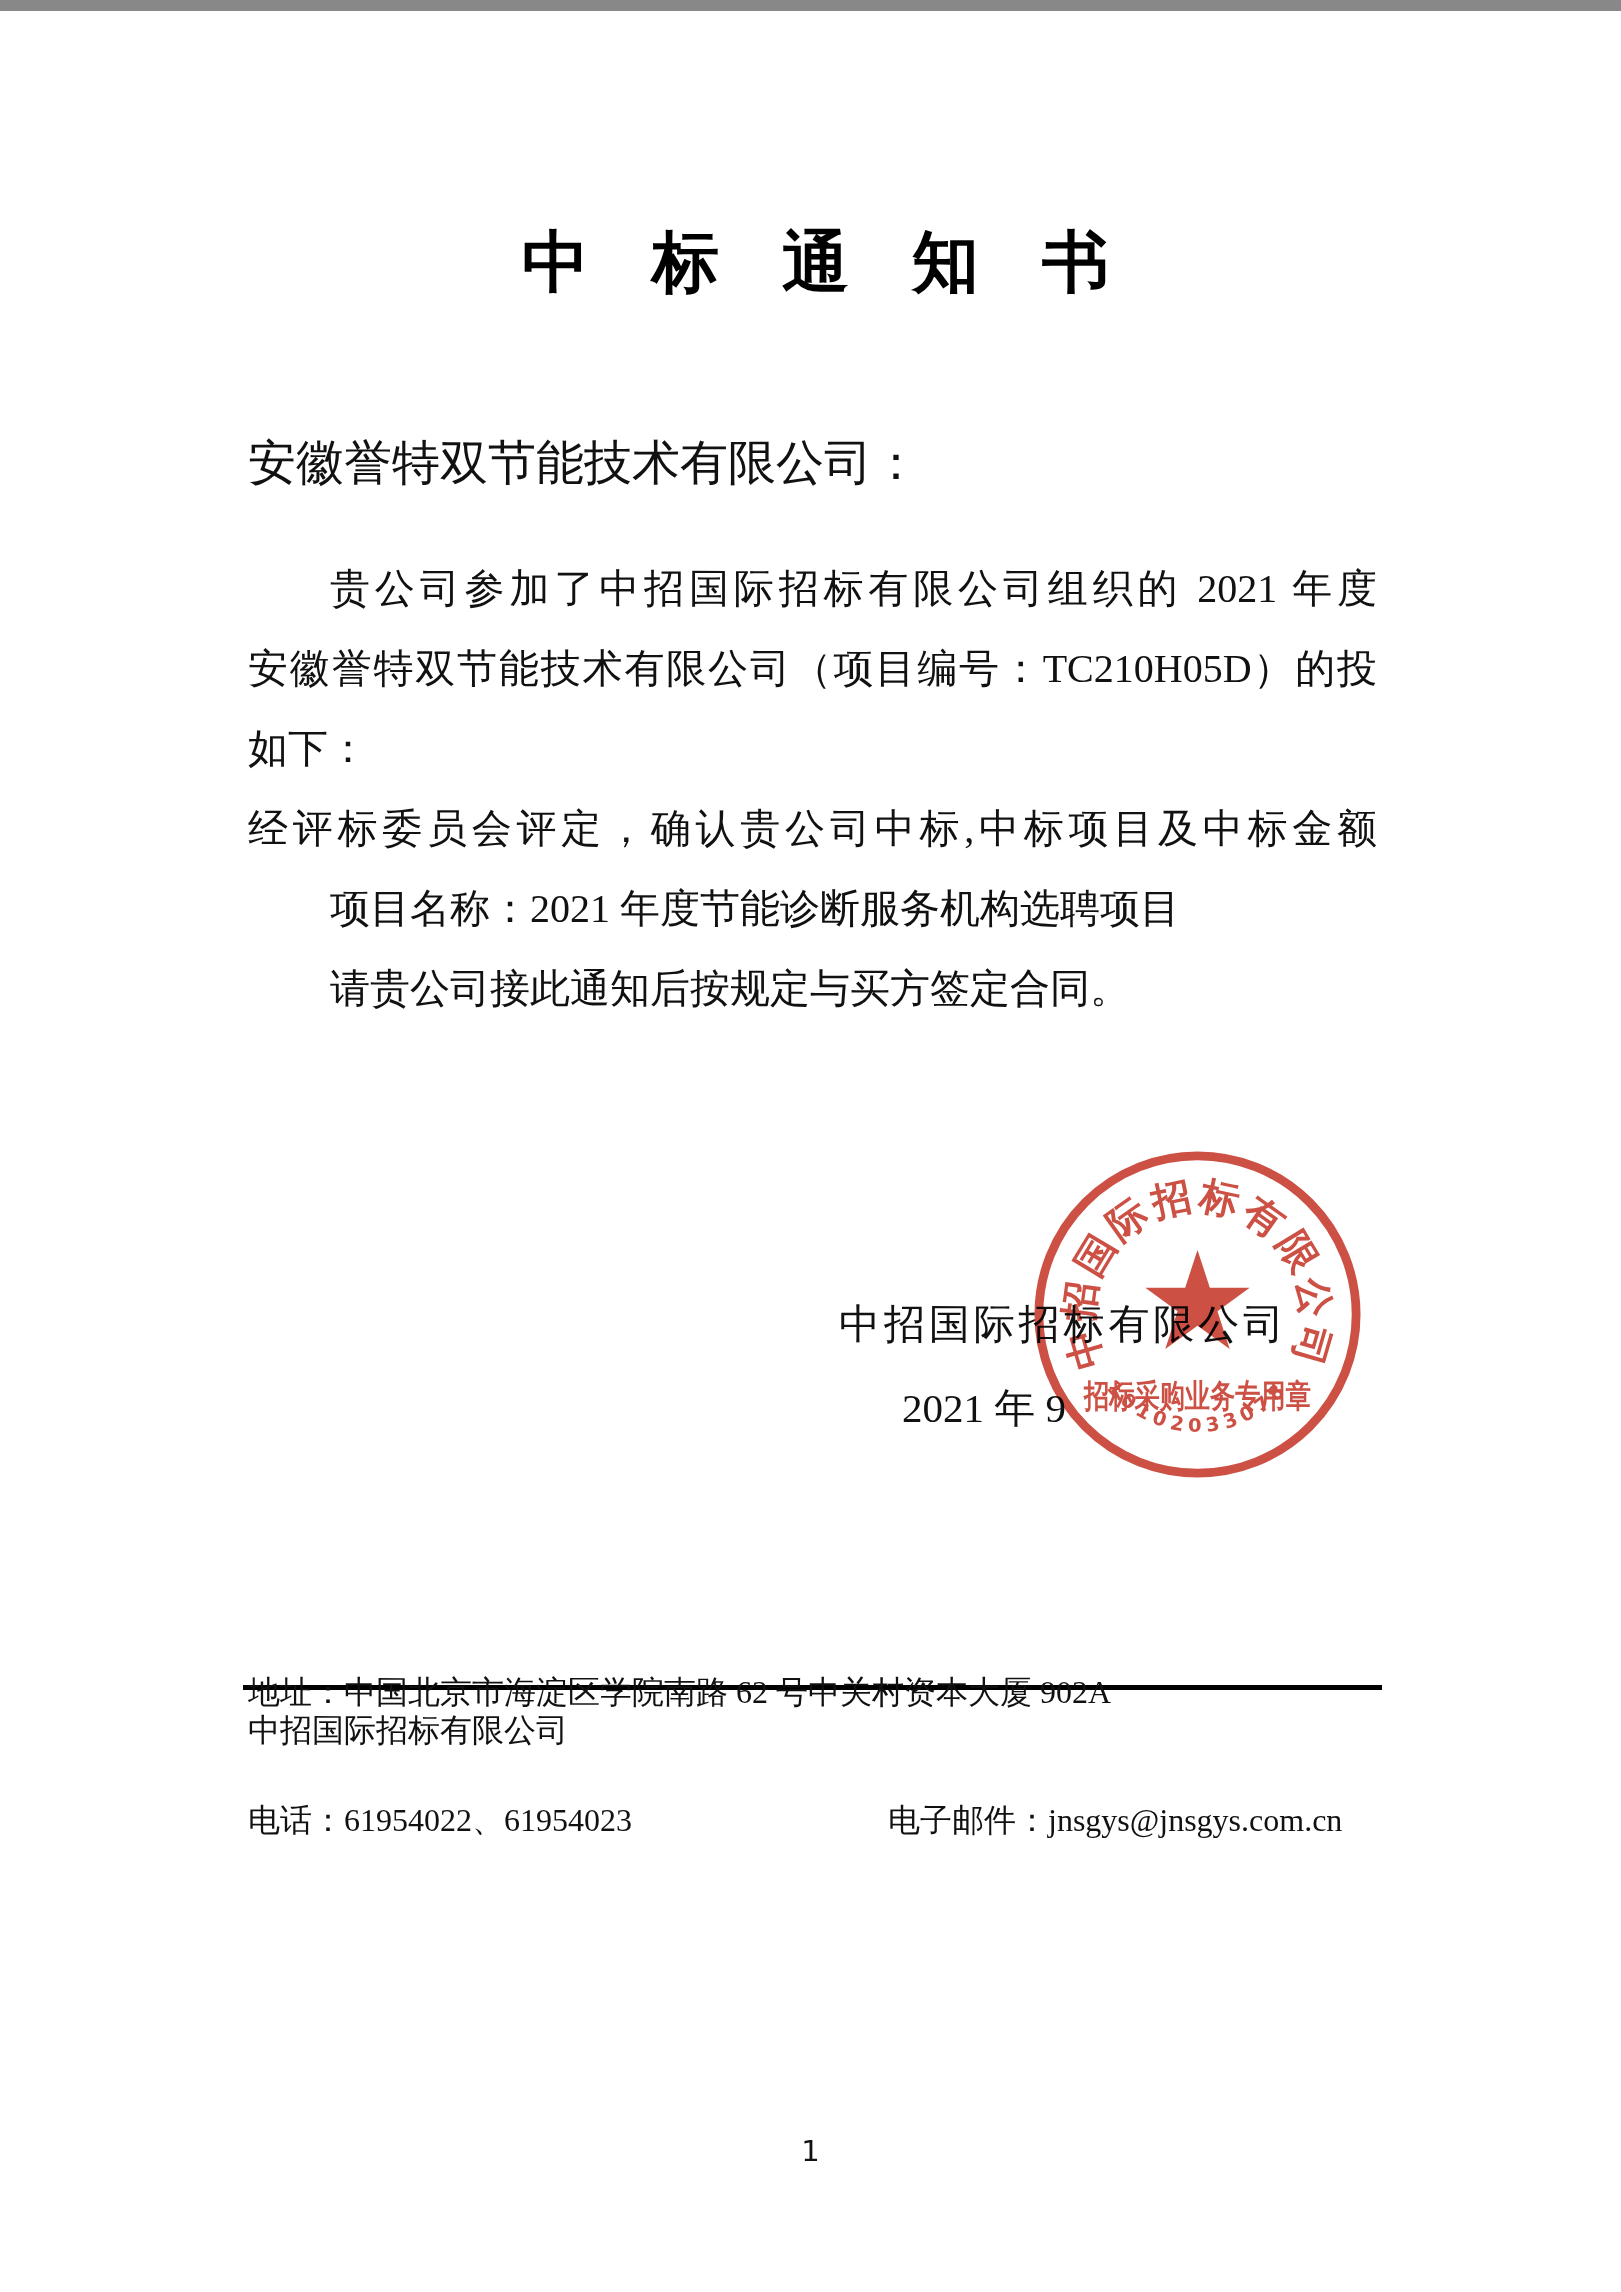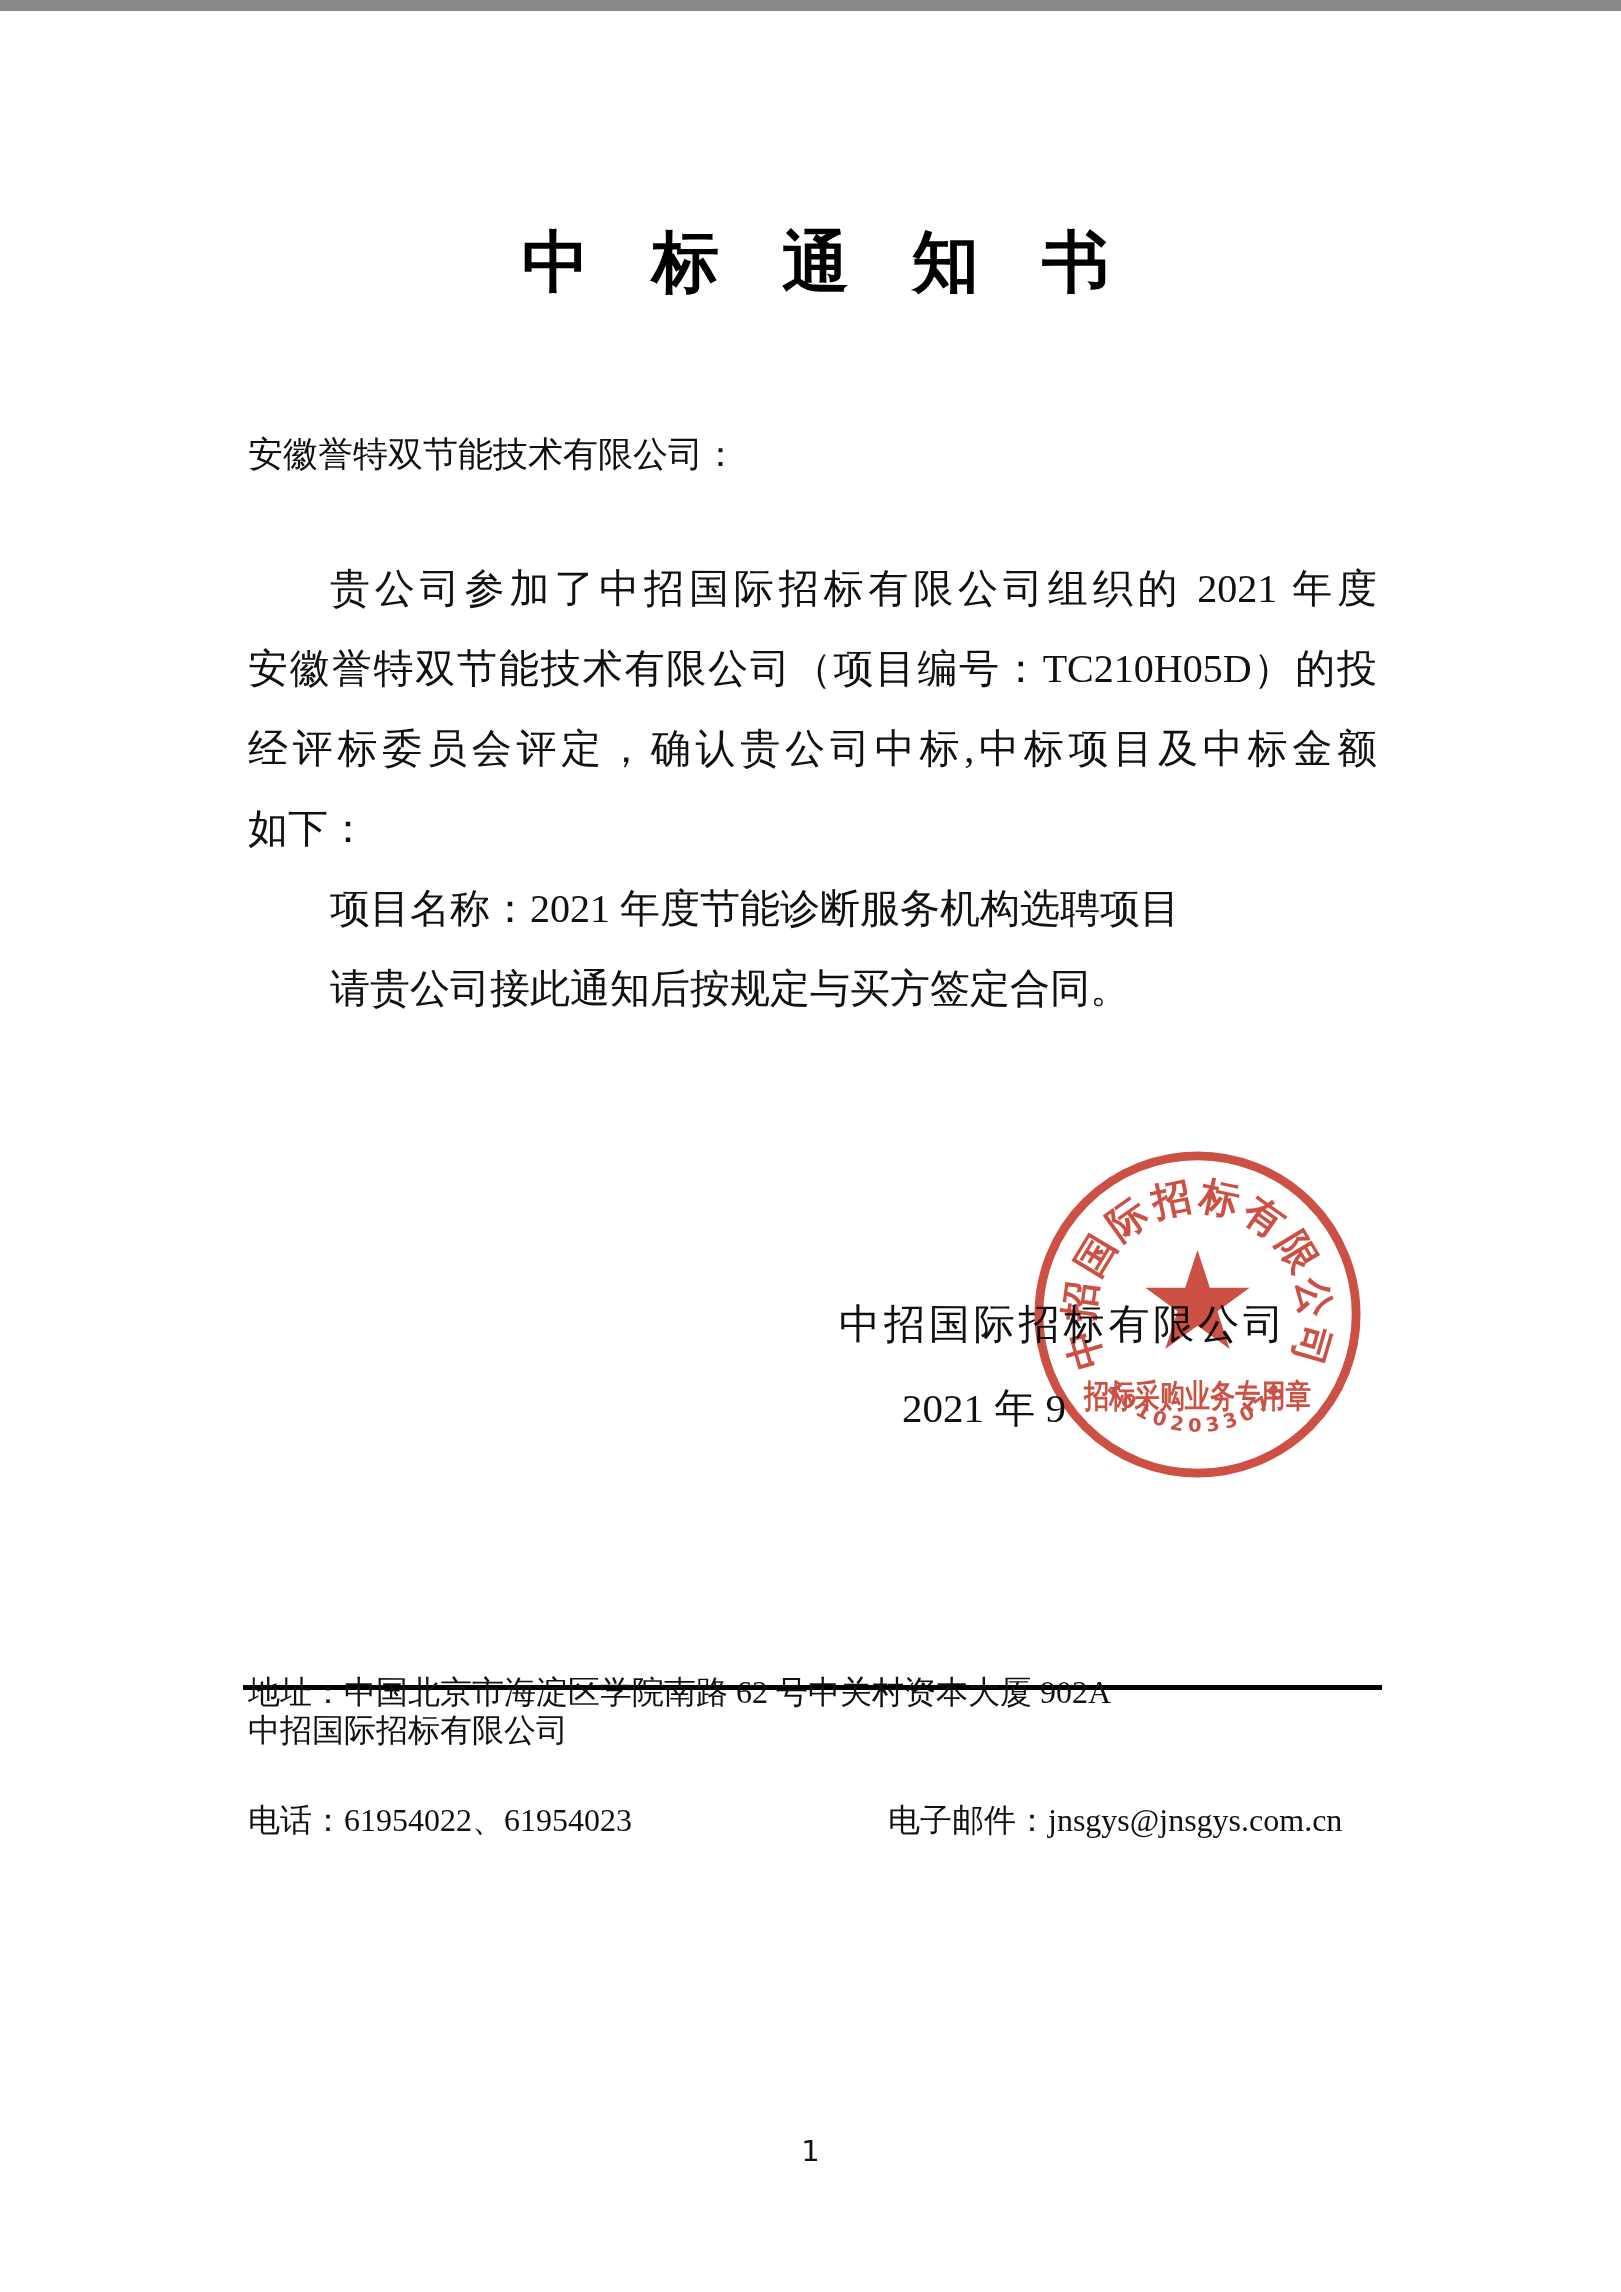--- a/index.html
+++ b/index.html
@@ -13,21 +13,21 @@
     overflow:hidden;
   }
   .doc-title{
     position:absolute;left:522px;top:206px;
     font-size:67px;font-weight:bold;
     letter-spacing:63px;white-space:nowrap;
     color:#000;
   }
   .addressee{
     position:absolute;left:248px;top:420px;
-    font-size:35px;white-space:nowrap;
+    font-size:48px;white-space:nowrap;
   }
   .body-block{
     position:absolute;left:248px;top:538px;width:1129px;
     font-size:40px;line-height:80px;
   }
   .body-line{height:80px;overflow:hidden;}
   .jl{text-align:justify;text-align-last:justify;}
   .ind{text-indent:82px;}
   .sig-company{
     position:absolute;left:839px;top:1286px;
@@ -61,22 +61,22 @@
 
 <div class="page">
 
   <div class="doc-title">中标通知书</div>
 
   <div class="addressee">安徽誉特双节能技术有限公司：</div>
 
   <div class="body-block">
     <div class="body-line jl ind">贵公司参加了中招国际招标有限公司组织的 2021 年度</div>
     <div class="body-line jl">安徽誉特双节能技术有限公司（项目编号：TC210H05D）的投标，</div>
+    <div class="body-line">如下：</div>
     <div class="body-line jl">经评标委员会评定，确认贵公司中标,中标项目及中标金额</div>
-    <div class="body-line">如下：</div>
     <div class="body-line ind">项目名称：2021 年度节能诊断服务机构选聘项目</div>
     <div class="body-line ind">请贵公司接此通知后按规定与买方签定合同。</div>
   </div>
 
   <div class="sig-company">中招国际招标有限公司</div>
   <div class="sig-date">2021 年 9</div>
 
   <svg class="seal" viewBox="0 0 336 336" xmlns="http://www.w3.org/2000/svg">
     <defs>
       <path id="sealArcTop" d="M 75.3,221.5 A 107,107 0 1 1 260.7,221.5" fill="none"></path>

